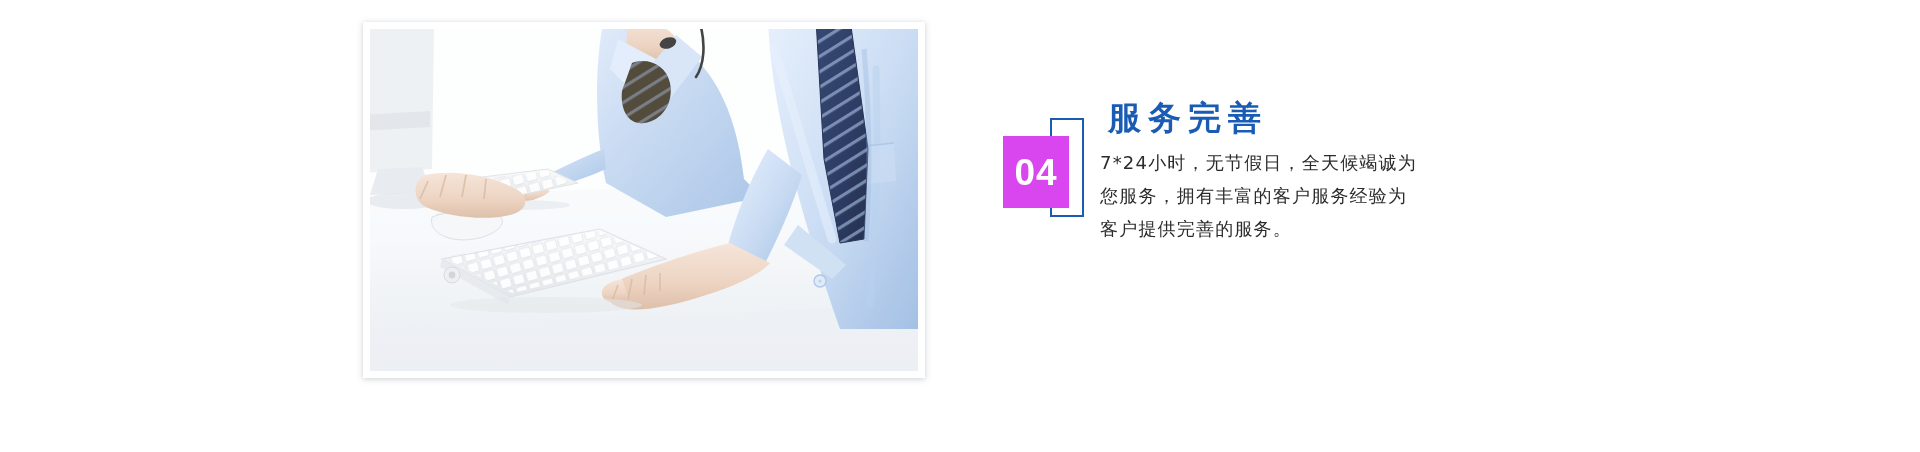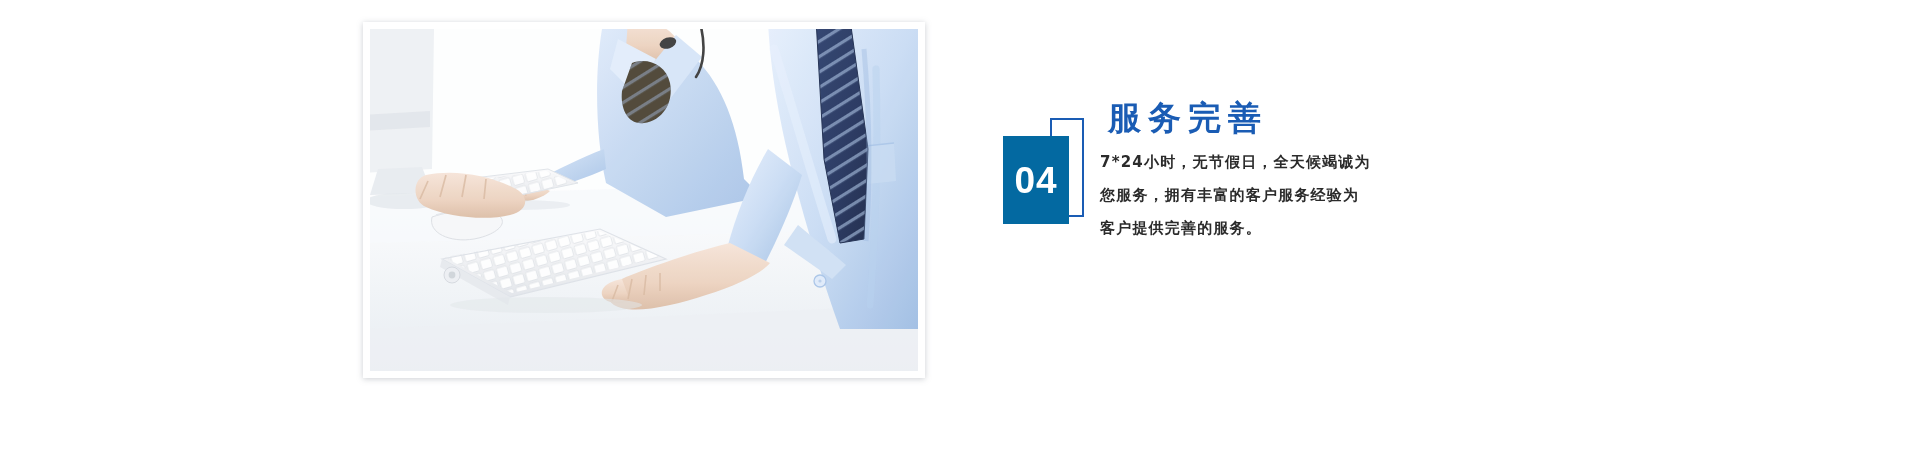--- a/index.html
+++ b/index.html
@@ -62,22 +62,22 @@
     height: 99px;
     border: 2px solid #1a5cb4;
     box-sizing: border-box;
     background: transparent;
   }
   .badge-solid {
     position: absolute;
     left: 0px;
     top: 18px;
     width: 66px;
-    height: 88px;
-    background: #0369a1;
+    height: 72px;
+    background: #d946ef;
     display: flex;
     align-items: center;
     justify-content: center;
     text-align: center;
   }
   .badge-number {
     color: #ffffff;
     font-size: 37px;
     font-weight: 700;
     letter-spacing: 1px;
@@ -98,22 +98,22 @@
     font-weight: 700;
     letter-spacing: 7px;
     line-height: 44px;
     margin: 0 0 6px 8px;
     white-space: nowrap;
     font-family: "DejaVu Sans", "Liberation Sans", sans-serif;
   }
   .panel-body {
     margin: 0;
     color: #2b2b2b;
-    font-size: 15px;
-    font-weight: 700;
+    font-size: 18px;
+    font-weight: 400;
     line-height: 33px;
     letter-spacing: 1.2px;
     font-family: "DejaVu Sans", "Liberation Sans", sans-serif;
   }
   .panel-body .body-line { display: block; white-space: nowrap; }
 </style>
 </head>
 <body>
 
 <div id="stage">

